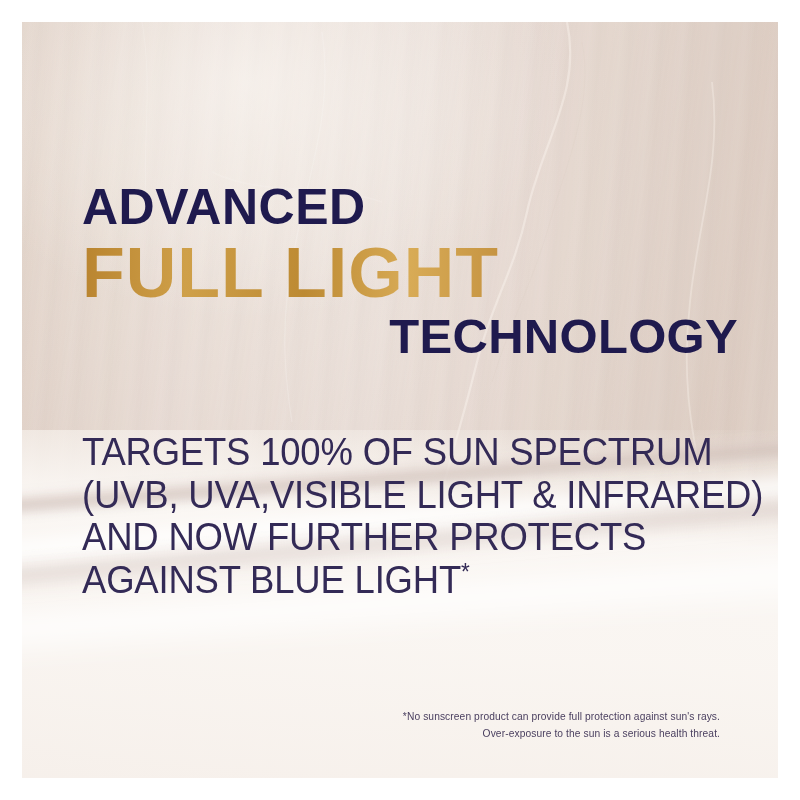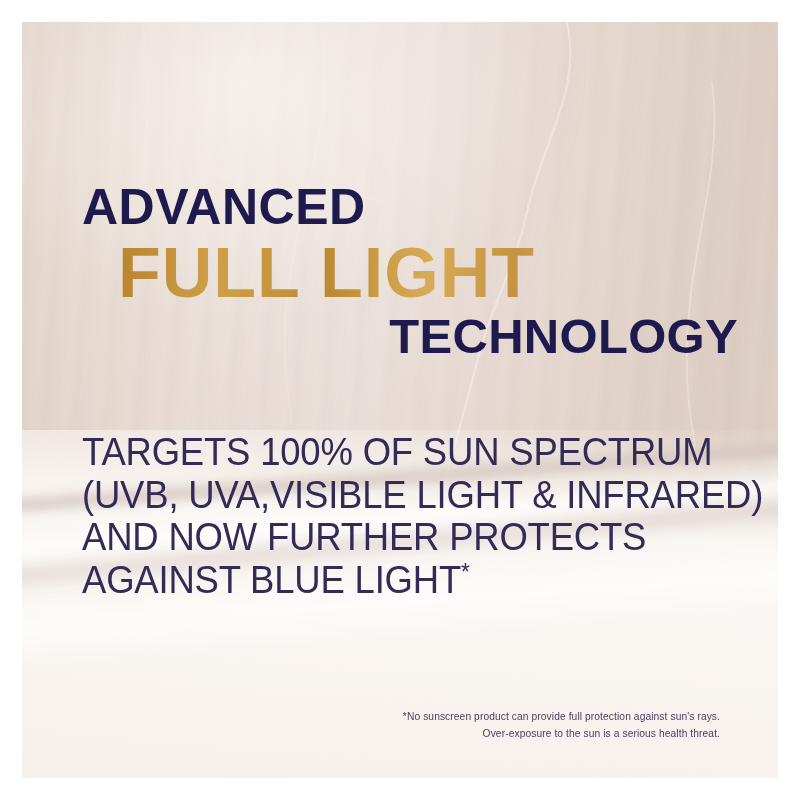--- a/index.html
+++ b/index.html
@@ -201,21 +201,20 @@
         #d8ab56 50%,
         #c59341 64%,
         #e0b86a 76%,
         #c59341 88%,
         #b9842f 100%);
     -webkit-background-clip: text;
     background-clip: text;
     color: transparent;
     -webkit-text-fill-color: transparent;
     padding-bottom: 4px;
-    margin-left: 36px;
   }
   .hl-technology {
     font-family: "Liberation Sans", sans-serif;
     font-weight: 700;
     font-size: 49px;
     letter-spacing: 0.3px;
     color: #1f1a4e;
     text-align: right;
   }
 

